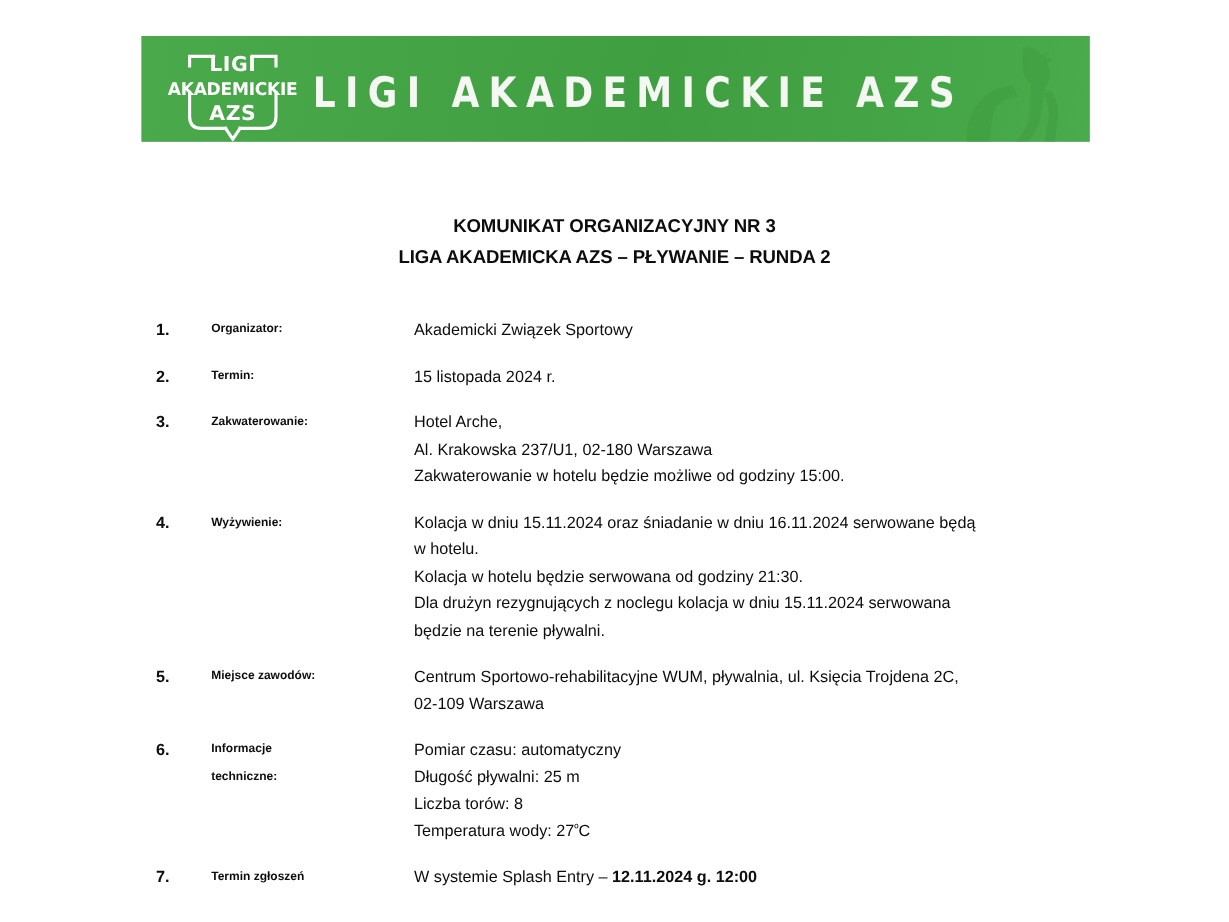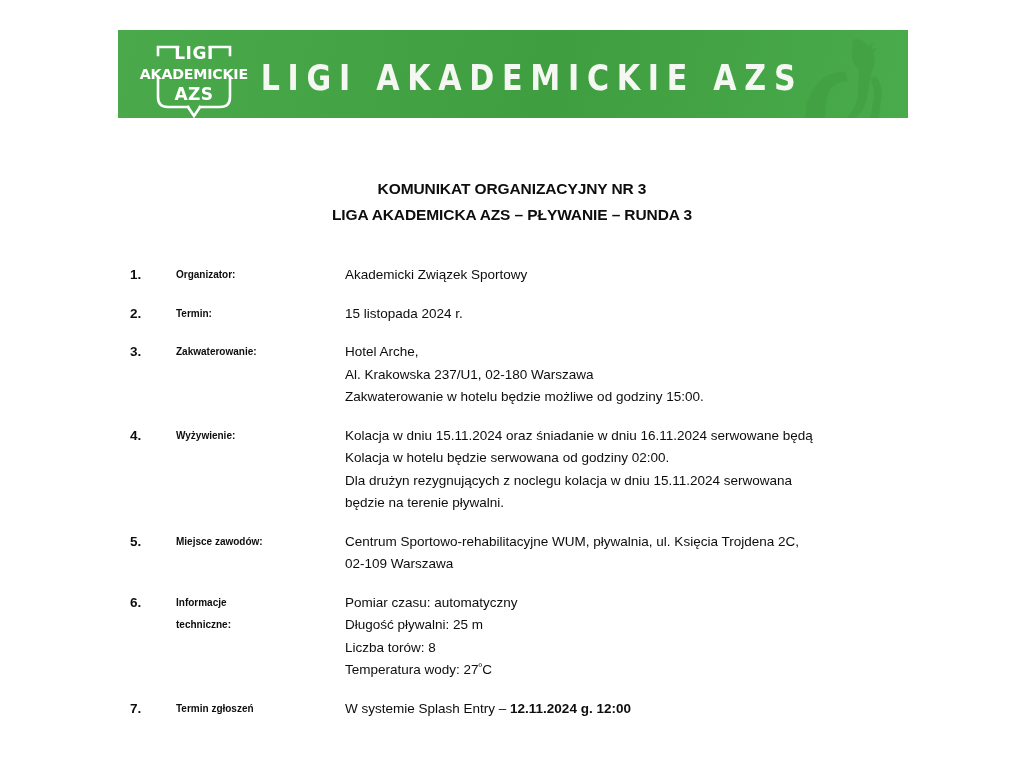--- a/index.html
+++ b/index.html
@@ -155,21 +155,21 @@
     <text x="56" y="22" text-anchor="middle" font-family="DejaVu Sans, sans-serif" font-size="17" font-weight="700" fill="#ffffff" letter-spacing="0.5">LIGI</text>
     <text x="56" y="42" text-anchor="middle" font-family="DejaVu Sans, sans-serif" font-size="14.5" font-weight="700" fill="#ffffff" letter-spacing="-0.2" transform="scale(0.98,1) translate(1,0)">AKADEMICKIE</text>
     <text x="56" y="63" text-anchor="middle" font-family="DejaVu Sans, sans-serif" font-size="17" font-weight="700" fill="#ffffff" letter-spacing="0.5">AZS</text>
   </svg>
 
   <div class="banner-title">LIGI AKADEMICKIE AZS</div>
 </div>
 
 <div class="doc-title">
   <span class="line">KOMUNIKAT ORGANIZACYJNY NR 3</span>
-  <span class="line">LIGA AKADEMICKA AZS – PŁYWANIE – RUNDA 3</span>
+  <span class="line">LIGA AKADEMICKA AZS – PŁYWANIE – RUNDA 2</span>
 </div>
 
 <div class="doc-list">
 
   <div class="row">
     <div class="row-num">1.</div>
     <div class="row-label">
       <span class="lbl-line">Organizator:</span>
     </div>
     <div class="row-value">
@@ -199,21 +199,22 @@
     </div>
   </div>
 
   <div class="row">
     <div class="row-num">4.</div>
     <div class="row-label">
       <span class="lbl-line">Wyżywienie:</span>
     </div>
     <div class="row-value">
       <span class="val-line">Kolacja w dniu 15.11.2024 oraz śniadanie w dniu 16.11.2024 serwowane będą</span>
-      <span class="val-line">Kolacja w hotelu będzie serwowana od godziny 02:00.</span>
+      <span class="val-line">w hotelu.</span>
+      <span class="val-line">Kolacja w hotelu będzie serwowana od godziny 21:30.</span>
       <span class="val-line">Dla drużyn rezygnujących z noclegu kolacja w dniu 15.11.2024 serwowana</span>
       <span class="val-line">będzie na terenie pływalni.</span>
     </div>
   </div>
 
   <div class="row">
     <div class="row-num">5.</div>
     <div class="row-label">
       <span class="lbl-line">Miejsce zawodów:</span>
     </div>

